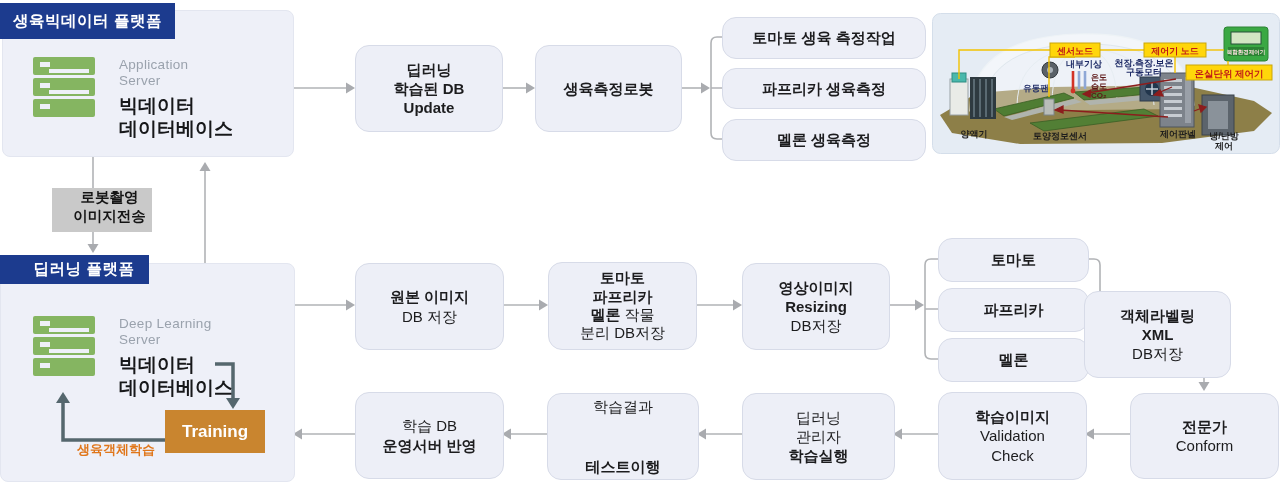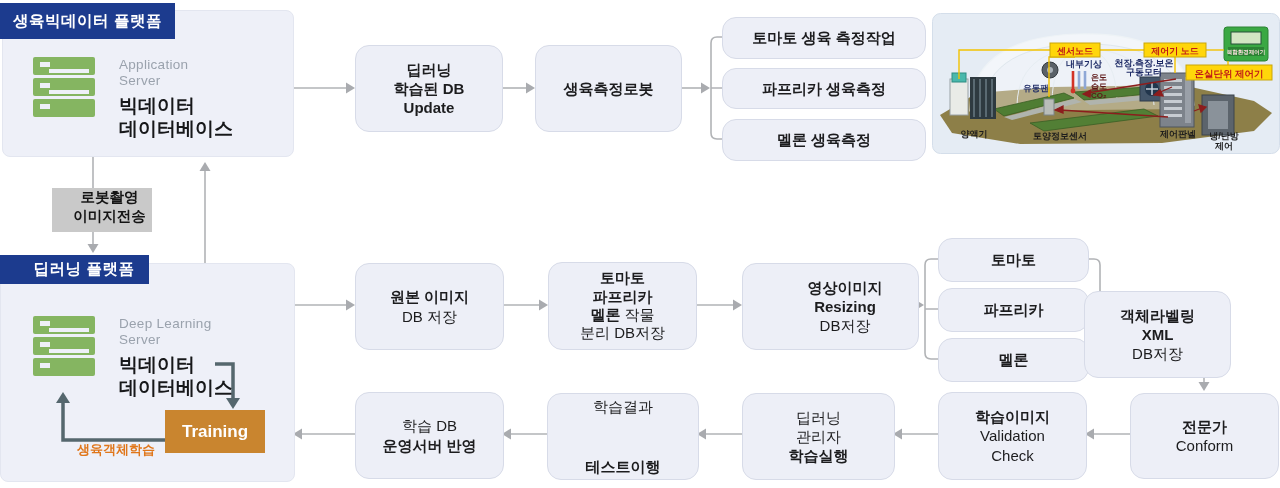--- a/index.html
+++ b/index.html
@@ -289,21 +289,21 @@
   <div class="fbox abs" style="left:355px;top:263px;width:147px;height:85px;">
     <span class="b">원본 이미지</span>
     <span>DB 저장</span>
   </div>
   <div class="fbox abs" style="left:548px;top:262px;width:147px;height:86px;line-height:1.22;">
     <span class="b">토마토</span>
     <span class="b">파프리카</span>
     <span><span class="b">멜론</span><span> 작물</span></span>
     <span>분리 DB저장</span>
   </div>
-  <div class="fbox abs" style="left:742px;top:263px;width:146px;height:85px;padding-left:29px;">
+  <div class="fbox abs" style="left:742px;top:263px;width:146px;height:85px;">
     <span class="b">영상이미지</span>
     <span class="b">Resizing</span>
     <span>DB저장</span>
   </div>
   <div class="fbox abs" style="left:938px;top:238px;width:149px;height:42px;">
     <span class="b">토마토</span>
   </div>
   <div class="fbox abs" style="left:938px;top:288px;width:149px;height:42px;">
     <span class="b">파프리카</span>
   </div>

